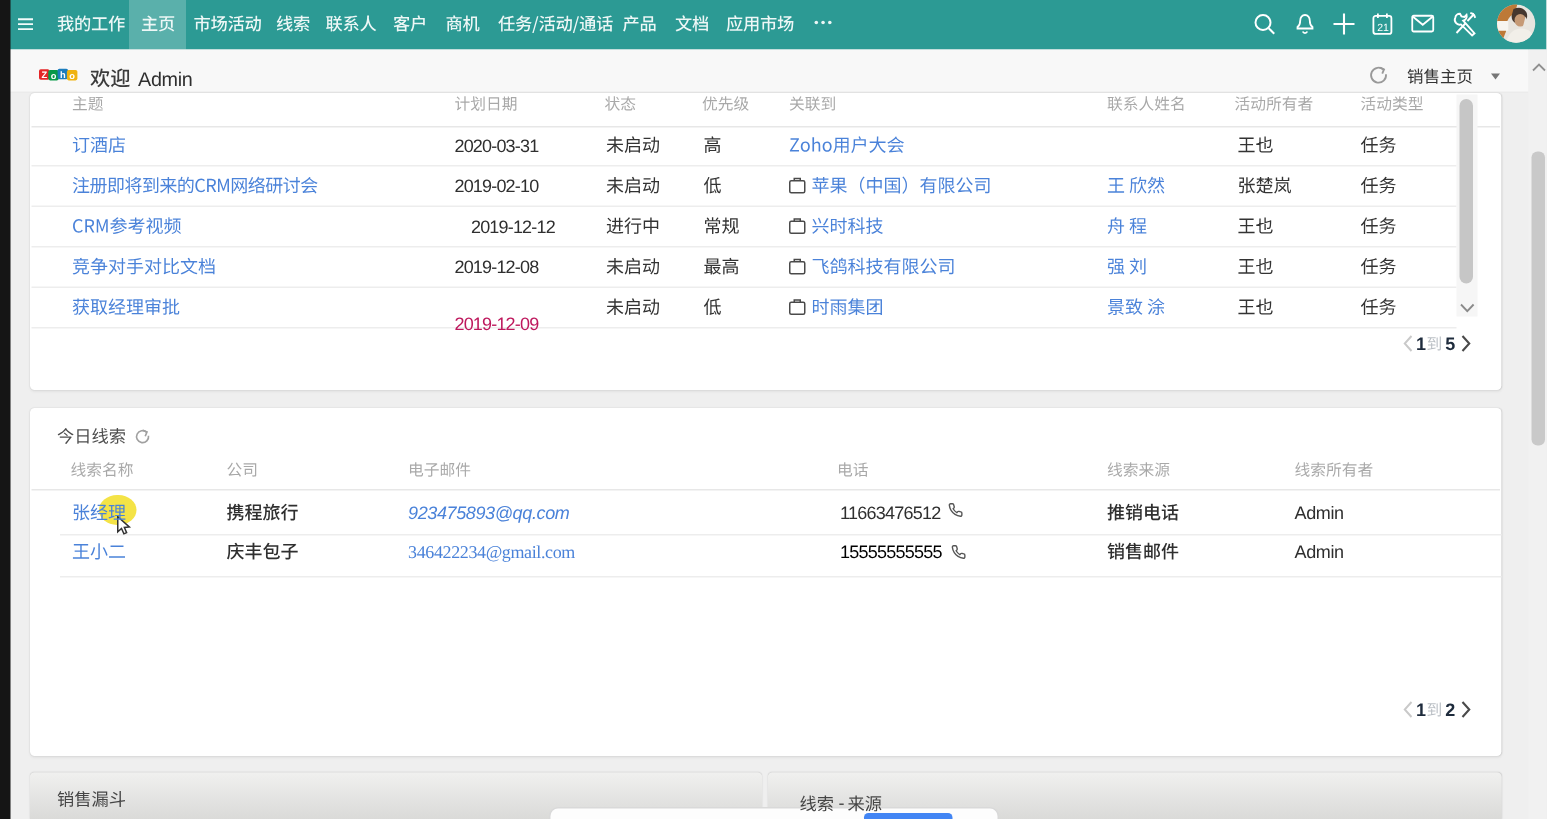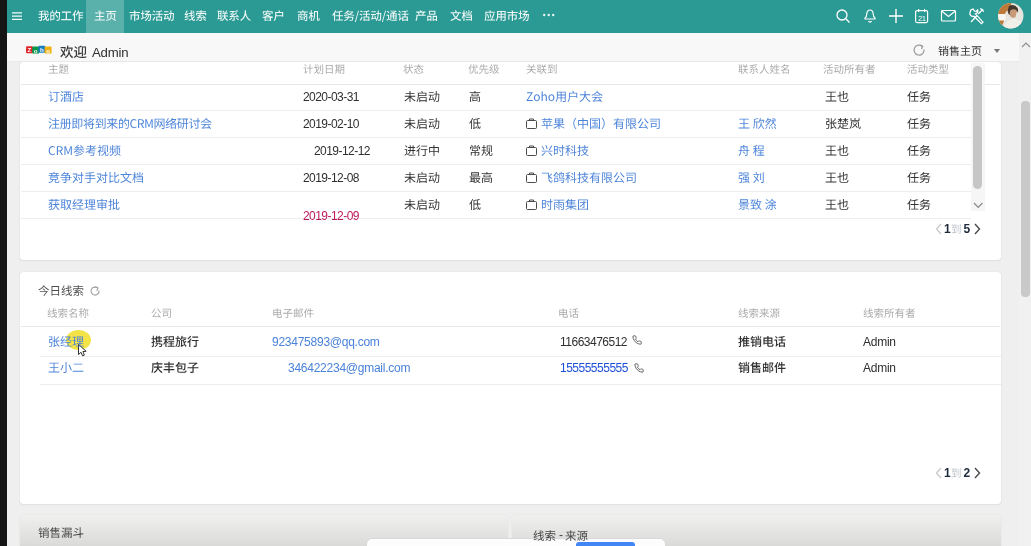--- a/index.html
+++ b/index.html
@@ -856,21 +856,21 @@
     </g>
   </svg>
 <svg class="t" style="left:151px;top:345.5px">
     <g transform="scale(0.01200,-0.01200)" fill="#2f2f2f">
       <use href="#g146" x="0"></use>
       <use href="#g150" x="1000"></use>
       <use href="#g147" x="2000"></use>
       <use href="#g151" x="3000"></use>
     </g>
   </svg>
-<div class="l" style="left:272px;top:334.6px;font-size:12px;color:#4a82d9;letter-spacing:-0.25px;">923475893@qq.com</div>
+<div class="l" style="left:272px;top:334.6px;font-size:12px;color:#4a82d9;letter-spacing:-0.25px;font-style:italic;">923475893@qq.com</div>
 <div class="l" style="left:560px;top:334.6px;font-size:12px;color:#2f2f2f;letter-spacing:-0.5px;">11663476512</div>
 <svg class="t" style="left:738px;top:345.5px">
     <g transform="scale(0.01200,-0.01200)" fill="#2f2f2f">
       <use href="#g145" x="0"></use>
       <use href="#g155" x="1000"></use>
       <use href="#g149" x="2000"></use>
       <use href="#g152" x="3000"></use>
     </g>
   </svg>
 <div class="l" style="left:863px;top:334.6px;font-size:12px;color:#2f2f2f;letter-spacing:-0.25px;">Admin</div>
@@ -882,22 +882,22 @@
     </g>
   </svg>
 <svg class="t" style="left:151px;top:372px">
     <g transform="scale(0.01200,-0.01200)" fill="#2f2f2f">
       <use href="#g144" x="0"></use>
       <use href="#g139" x="1000"></use>
       <use href="#g141" x="2000"></use>
       <use href="#g143" x="3000"></use>
     </g>
   </svg>
-<div class="l" style="left:288px;top:361.1px;font-size:12px;color:#4a82d9;letter-spacing:-0.25px;">346422234@gmail.com</div>
-<div class="l" style="left:560px;top:361.1px;font-size:12px;color:#1d4ed8;letter-spacing:-0.5px;">15555555555</div>
+<div class="l" style="left:272px;top:361.1px;font-size:12px;color:#4a82d9;letter-spacing:-0.25px;font-family:Liberation Serif, serif;">346422234@gmail.com</div>
+<div class="l" style="left:560px;top:361.1px;font-size:12px;color:#000000;letter-spacing:-0.5px;">15555555555</div>
 <svg class="t" style="left:738px;top:372px">
     <g transform="scale(0.01200,-0.01200)" fill="#2f2f2f">
       <use href="#g155" x="0"></use>
       <use href="#g142" x="1000"></use>
       <use href="#g154" x="2000"></use>
       <use href="#g140" x="3000"></use>
     </g>
   </svg>
 <div class="l" style="left:863px;top:361.1px;font-size:12px;color:#2f2f2f;letter-spacing:-0.25px;">Admin</div>
 <svg class="t" style="left:38px;top:537px">

